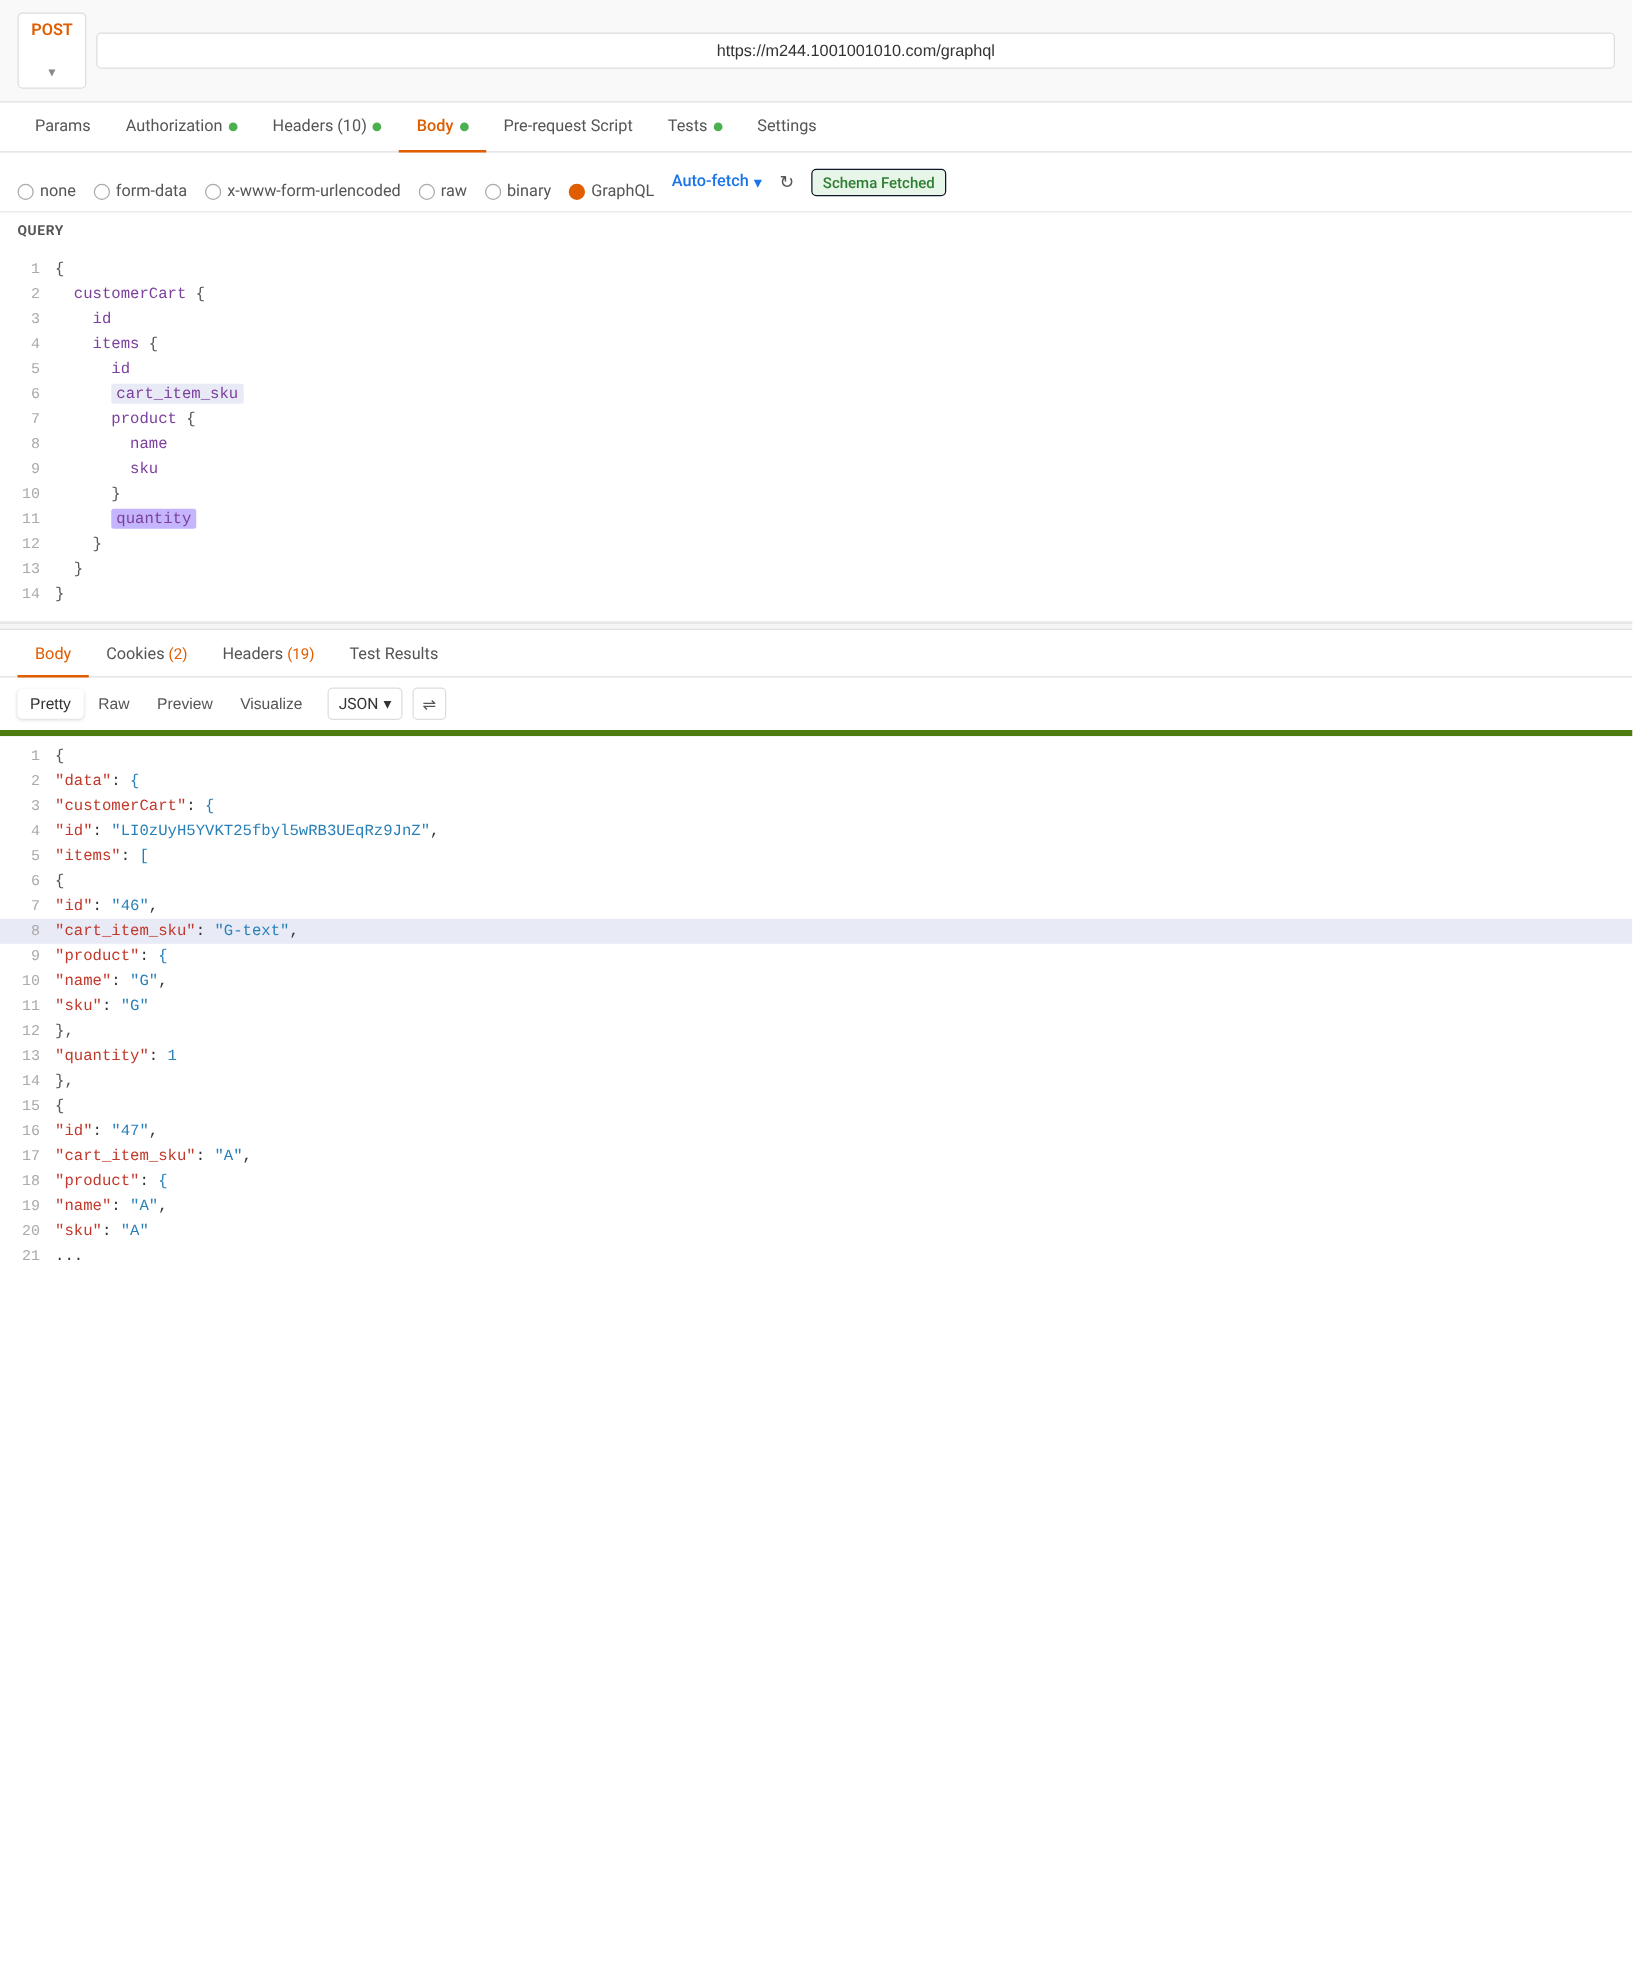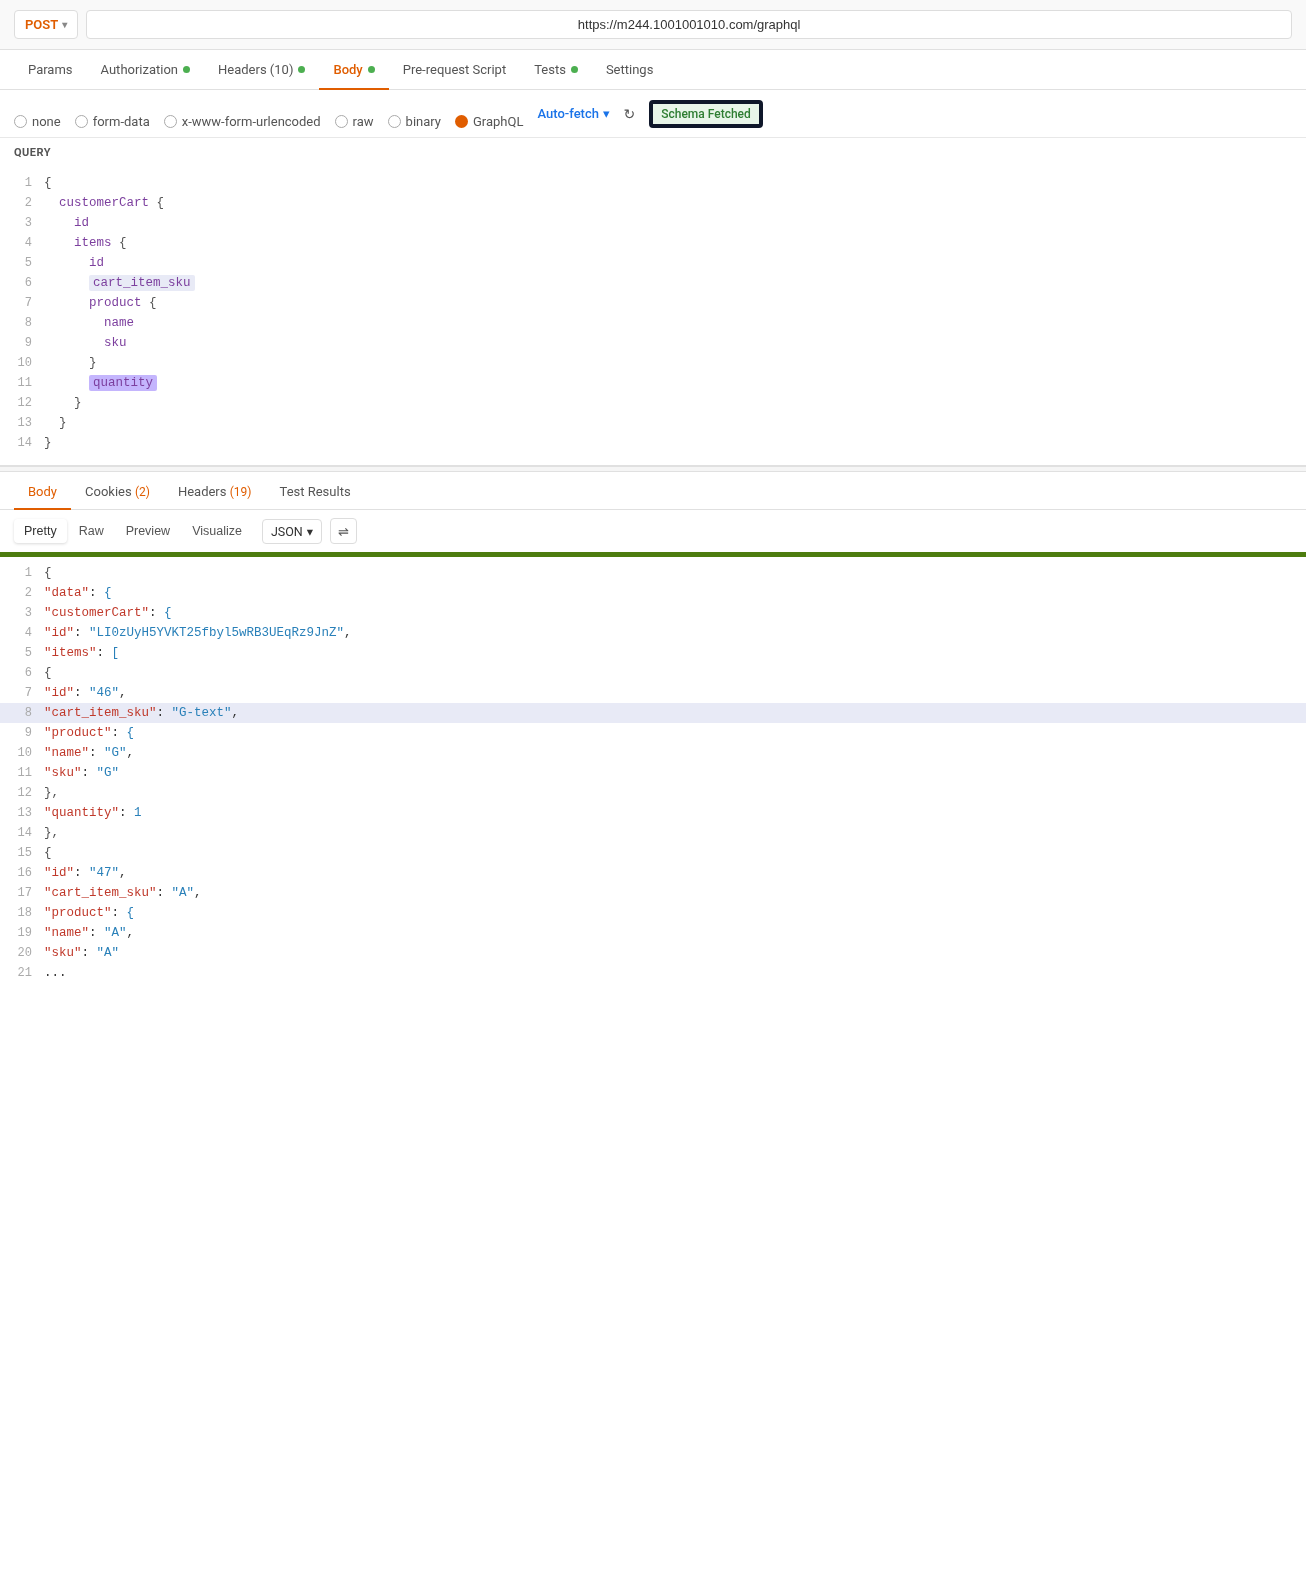--- a/index.html
+++ b/index.html
@@ -15,29 +15,30 @@
       display: flex;
       align-items: center;
       padding: 10px 14px;
       border-bottom: 1px solid #e0e0e0;
       background: #f9f9f9;
       gap: 8px;
     }
     .method-select {
       display: flex;
       align-items: center;
-      gap: 4px;
+      gap: 20px;
       background: #fff;
       border: 1px solid #ddd;
       border-radius: 4px;
       padding: 6px 10px;
       font-weight: 600;
       font-size: 13px;
       color: #e05d00;
       cursor: pointer;
+      flex-direction: column;
     }
     .method-select .chevron {
       color: #888;
       font-size: 10px;
     }
     .url-input {
       flex: 1;
       border: 1px solid #ddd;
       border-radius: 4px;
       padding: 6px 10px;
@@ -129,21 +130,21 @@
       cursor: pointer;
     }
     .refresh-icon {
       color: #555;
       cursor: pointer;
       font-size: 14px;
     }
     .schema-badge {
       background: #e8f5e9;
       color: #2e7d32;
-      border: 4px solid #0f172a;
+      border: 1px solid #0f172a;
       border-radius: 4px;
       padding: 3px 8px;
       font-size: 12px;
       font-weight: 500;
     }
 
     
     .query-section {
       border-bottom: 1px solid #e0e0e0;
     }

